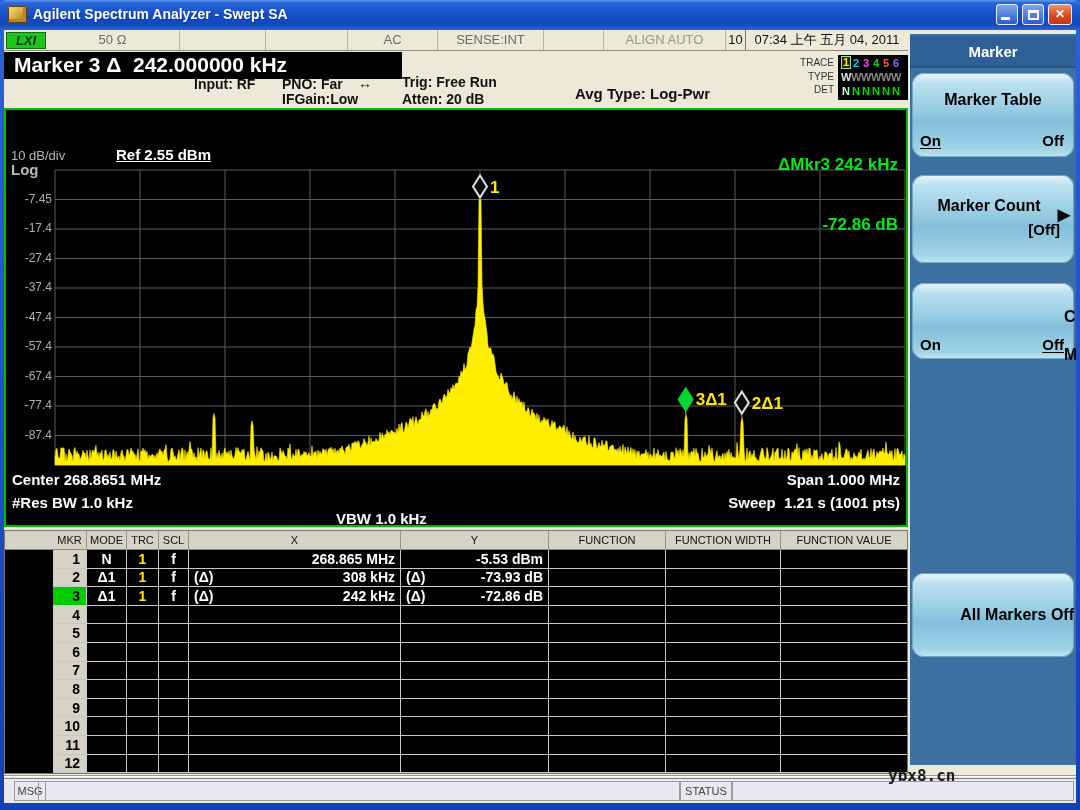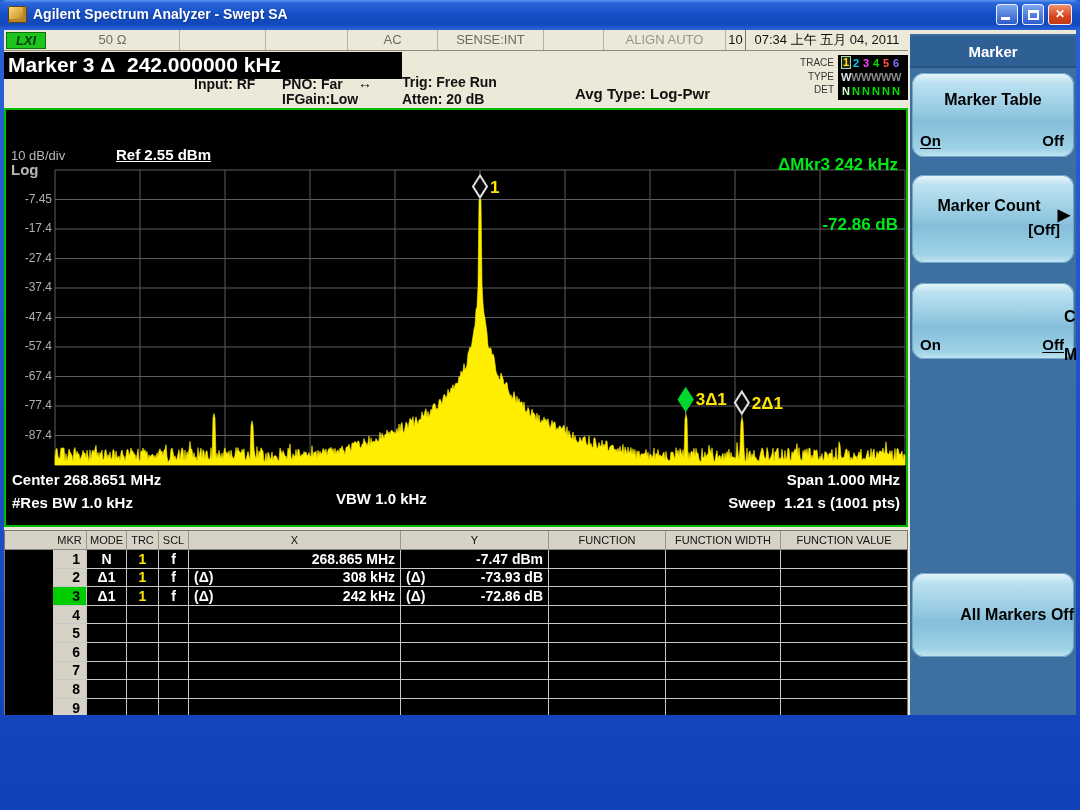--- a/index.html
+++ b/index.html
@@ -12,29 +12,29 @@
   .win-icon{position:absolute;left:8px;top:6px;width:19px;height:17px;border-radius:2px;
     background:linear-gradient(135deg,#ffe08a 0%,#d9a43c 55%,#7a5a18 100%);box-shadow:inset 0 0 0 1px #5a4410,inset -4px -4px 0 #b8862a;}
   .win-title{position:absolute;left:33px;top:6px;color:#fff;font-weight:bold;font-size:14px;text-shadow:1px 1px 1px #123a8a;}
   .winbtn{position:absolute;top:4px;width:22px;height:21px;border-radius:3px;border:1px solid #eef;color:#fff;font-size:12px;line-height:19px;text-align:center;font-weight:bold;}
   .winbtn.min{left:996px;background:linear-gradient(180deg,#7da7ee,#2c5ccc);}
   .winbtn.max{left:1022px;background:linear-gradient(180deg,#7da7ee,#2c5ccc);}
   .winbtn.close{left:1048px;width:24px;background:linear-gradient(180deg,#f0926a,#d8441e 60%,#c03a16);}
   .minglyph{position:absolute;left:4px;bottom:4px;width:9px;height:3px;background:#fff;}
   .maxglyph{position:absolute;left:5px;top:5px;width:11px;height:10px;border:2px solid #fff;border-top-width:3px;}
   
-  .client{position:absolute;left:4px;top:30px;width:1072px;height:685px;background:#ece9d8;overflow:hidden;}
+  .client{position:absolute;left:4px;top:30px;width:1072px;height:773px;background:#ece9d8;overflow:hidden;}
   
   .topstrip{position:absolute;left:0;top:0;width:904px;height:21px;border-bottom:1px solid #8f8b78;}
   .tcell{position:absolute;top:0;height:20px;border-right:1px solid #b5b19e;font-size:13px;color:#6f6b5f;text-align:center;line-height:20px;}
   .lxi{position:absolute;left:2px;top:2px;width:40px;height:17px;background:#1ec41e;color:#063c06;
     font-weight:bold;font-style:italic;font-size:13px;text-align:center;line-height:16px;border:1px solid #0a700a;}
   
   .mk-readout{position:absolute;left:0;top:22px;width:398px;height:27px;background:#000;color:#fff;
-    font-weight:bold;font-size:21px;line-height:26px;padding-left:4px;white-space:pre;}
+    font-weight:bold;font-size:21px;line-height:26px;padding-left:10px;white-space:pre;}
   .mlabel{position:absolute;font-size:14px;font-weight:bold;color:#111;white-space:pre;}
   .trc-lab{position:absolute;left:760px;width:70px;text-align:right;font-size:10px;color:#333;}
   .trc-box{position:absolute;left:834px;top:25px;width:70px;height:45px;background:#000;padding:1px 0 0 3px;}
   .trc-box .rrow{height:14px;line-height:14px;font-size:11px;font-weight:bold;display:flex;}
   .trc-box .rrow span{width:10px;text-align:center;}
   .trc-box .rrow span.sel{border:1px solid #9fdc9f;background:#222;height:13px;line-height:11px;}
   
   .display{position:absolute;left:0;top:78px;width:904px;height:419px;background:#000;border:2px solid #00bb00;}
   .display .txt{position:absolute;white-space:pre;}
   .dmkr{right:8px;top:5px;text-align:right;color:#00e818;font-weight:bold;font-size:17px;line-height:20px;}
@@ -171,21 +171,21 @@
           <div class="ylab" style="top: 170px;">-37.4</div>
           <div class="ylab" style="top: 199.5px;">-47.4</div>
           <div class="ylab" style="top: 229px;">-57.4</div>
           <div class="ylab" style="top: 258.5px;">-67.4</div>
           <div class="ylab" style="top: 288px;">-77.4</div>
           <div class="ylab" style="top: 317.5px;">-87.4</div>
         </div>
       <div class="txt banno" style="left:6px;top:361px;">Center 268.8651 MHz</div>
       <div class="txt banno" style="right:6px;top:361px;">Span 1.000 MHz</div>
       <div class="txt banno" style="left:6px;top:384px;">#Res BW 1.0 kHz</div>
-      <div class="txt banno" style="left:330px;top:380px;">VBW 1.0 kHz</div>
+      <div class="txt banno" style="left:330px;top:400px;">VBW 1.0 kHz</div>
       <div class="txt banno" style="right:6px;top:384px;">Sweep  1.21 s (1001 pts)</div>
     </div>
 
     <div class="mtable">
       <div class="thead">
         <span>MKR</span>
         <span>MODE</span>
         <span>TRC</span>
         <span>SCL</span>
         <span>X</span>
@@ -199,21 +199,21 @@
             <div class="c cmkr">1</div>
             <div class="c cc">N</div>
             <div class="c cc ctrc">1</div>
             <div class="c cc">f</div>
             <div class="c cxy">
               <span></span>
               <span>268.865 MHz</span>
             </div>
             <div class="c cxy">
               <span></span>
-              <span>-7.47 dBm</span>
+              <span>-5.53 dBm</span>
             </div>
             <div class="c "></div>
             <div class="c "></div>
             <div class="c " style="border-right: none;"></div>
           </div>
           <div class="trow">
             <div class="c cmkr">2</div>
             <div class="c cc">Δ1</div>
             <div class="c cc ctrc">1</div>
             <div class="c cc">f</div>

